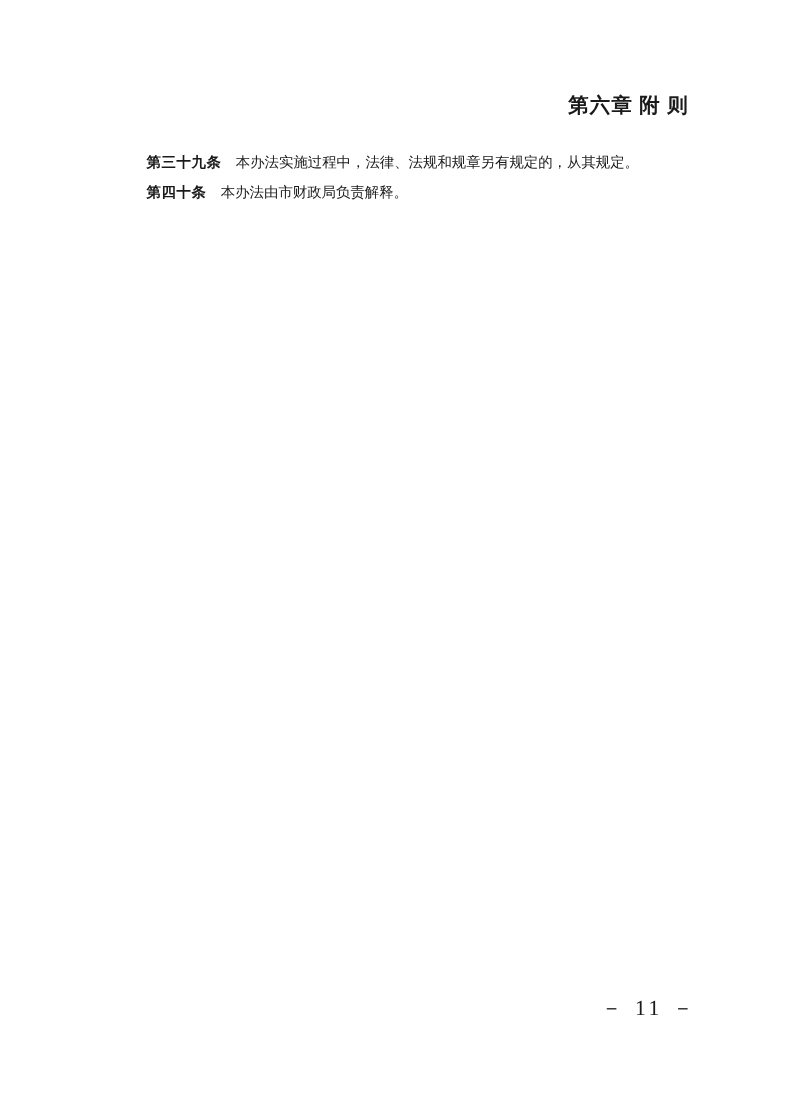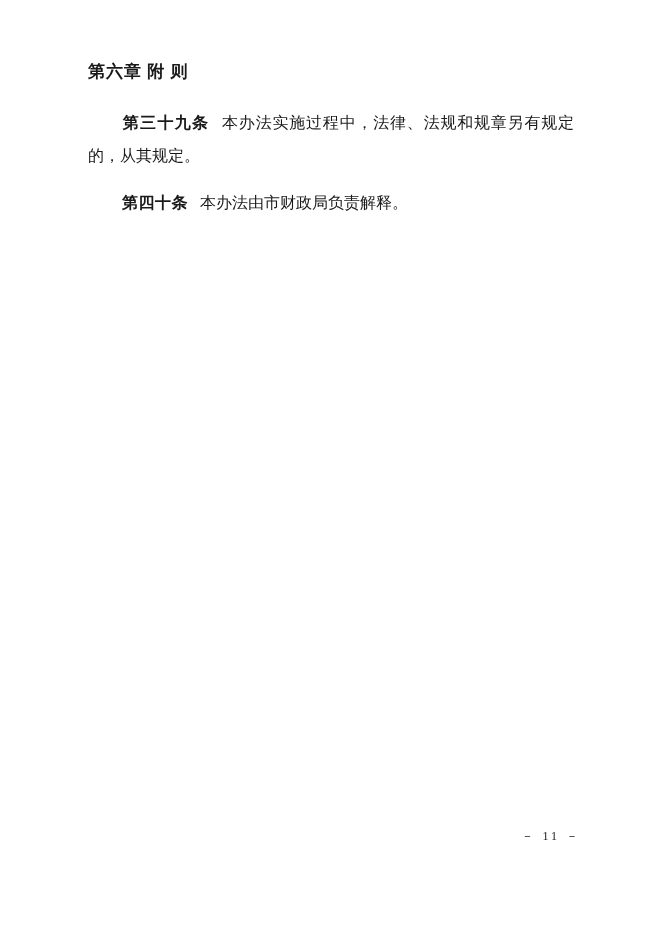--- a/index.html
+++ b/index.html
@@ -22,55 +22,55 @@
     padding: 0;
     overflow: hidden;
   }
   .content {
     position: absolute;
     left: 88px;
     top: 58px;
     width: 486px;
   }
   .chapter-title {
-    text-align: left;
+    text-align: right;
     font-size: 17px;
     font-weight: bold;
     letter-spacing: 1px;
-    margin: 0 0 22px 0;
+    margin: 16px 0 22px 0;
     line-height: 1.6;
   }
   .para {
-    font-size: 16px;
+    font-size: 12px;
     line-height: 2.05;
     margin: 0 0 0 0;
     text-align: justify;
     text-justify: inter-ideograph;
     text-indent: 0;
   }
   .para + .para {
-    margin-top: 14px;
+    margin-top: 0;
   }
   .art-label {
     font-weight: bold;
     letter-spacing: 0.5px;
   }
   .indent {
     display: inline-block;
     width: 34px;
   }
   .gap {
     display: inline-block;
     width: 12px;
   }
   .pagenum-wrap {
     position: absolute;
     right: 80px;
     top: 828px;
-    font-size: 12px;
+    font-size: 18px;
     letter-spacing: 3px;
     white-space: nowrap;
   }
 </style>
 </head>
 <body>
 
 <div class="page">
   <div class="content">
 

